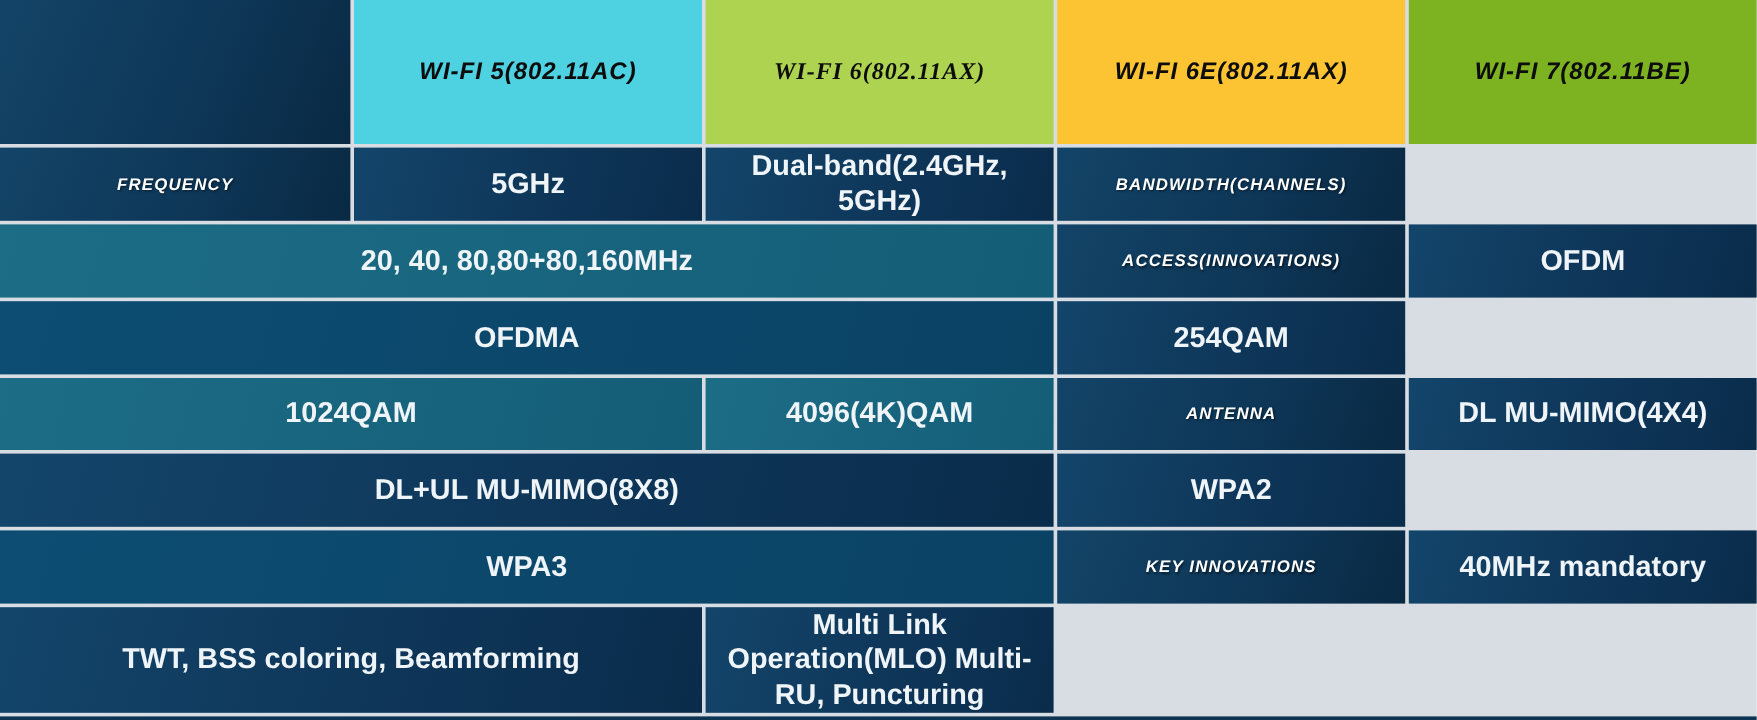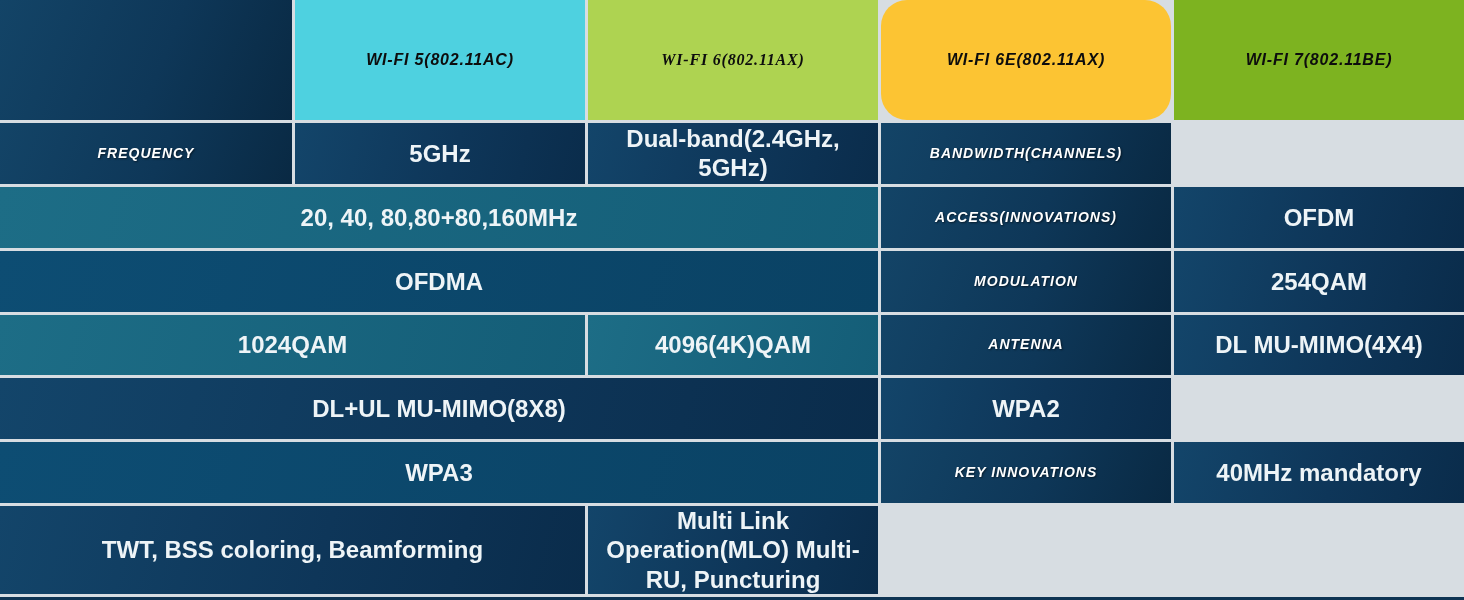--- a/index.html
+++ b/index.html
@@ -24,27 +24,27 @@
     justify-content: center;
     text-align: center;
     padding: 0 3px;
     line-height: 1.22;
   }
 
   
   .head {
     font-weight: bold;
     font-style: italic;
-    font-size: 16px;
+    font-size: 20px;
     letter-spacing: 0.8px;
     color: #0d0d0d;
   }
   .h-wifi5  { background: #4ed1e0; }
   .h-wifi6  { background: #aed351; font-family: Liberation Serif, serif; }
-  .h-wifi6e { background: #fcc433; border-radius: 26px; }
+  .h-wifi6e { background: #fcc433; }
   .h-wifi7  { background: #7db320; }
 
   
   .corner, .rowlabel {
     background: linear-gradient(112deg, #134467 0%, #0e3758 55%, #092943 100%);
   }
   .rowlabel {
     color: #ffffff;
     font-weight: bold;
     font-style: italic;
@@ -81,21 +81,20 @@
   <div class="cell data navy">5GHz</div>
   <div class="cell data navy">Dual-band(2.4GHz, 5GHz)</div>
 
   <div class="cell rowlabel">BANDWIDTH(CHANNELS)</div>
   <div class="cell data teal span3">20, 40, 80,80+80,160MHz</div>
 
   <div class="cell rowlabel">ACCESS(INNOVATIONS)</div>
   <div class="cell data navy">OFDM</div>
   <div class="cell data blue span3">OFDMA</div>
 
-  <div class="cell rowlabel">MODULATION</div>
   <div class="cell data navy">254QAM</div>
   <div class="cell data teal span2">1024QAM</div>
   <div class="cell data teal">4096(4K)QAM</div>
 
   <div class="cell rowlabel">ANTENNA</div>
   <div class="cell data navy">DL MU-MIMO(4X4)</div>
   <div class="cell data navy span3">DL+UL MU-MIMO(8X8)</div>
 
   <div class="cell data navy">WPA2</div>
   <div class="cell data blue span3">WPA3</div>

